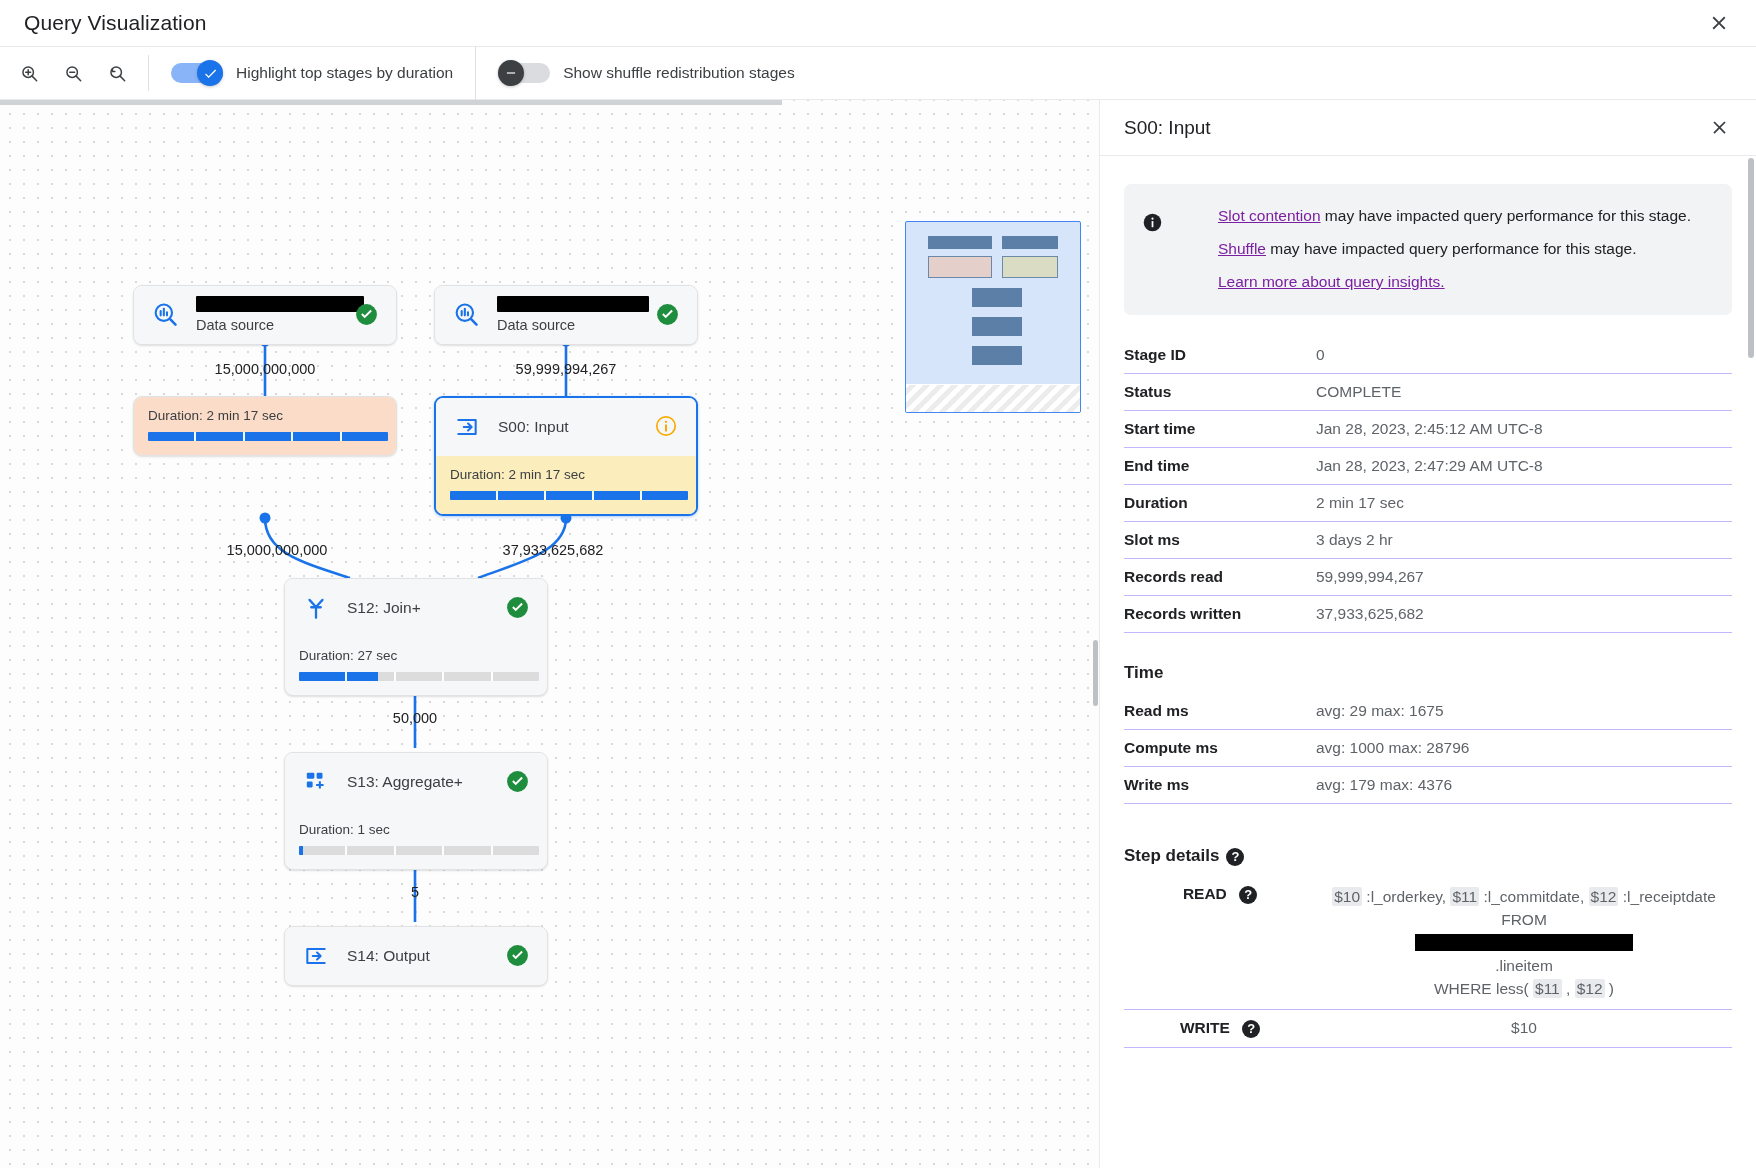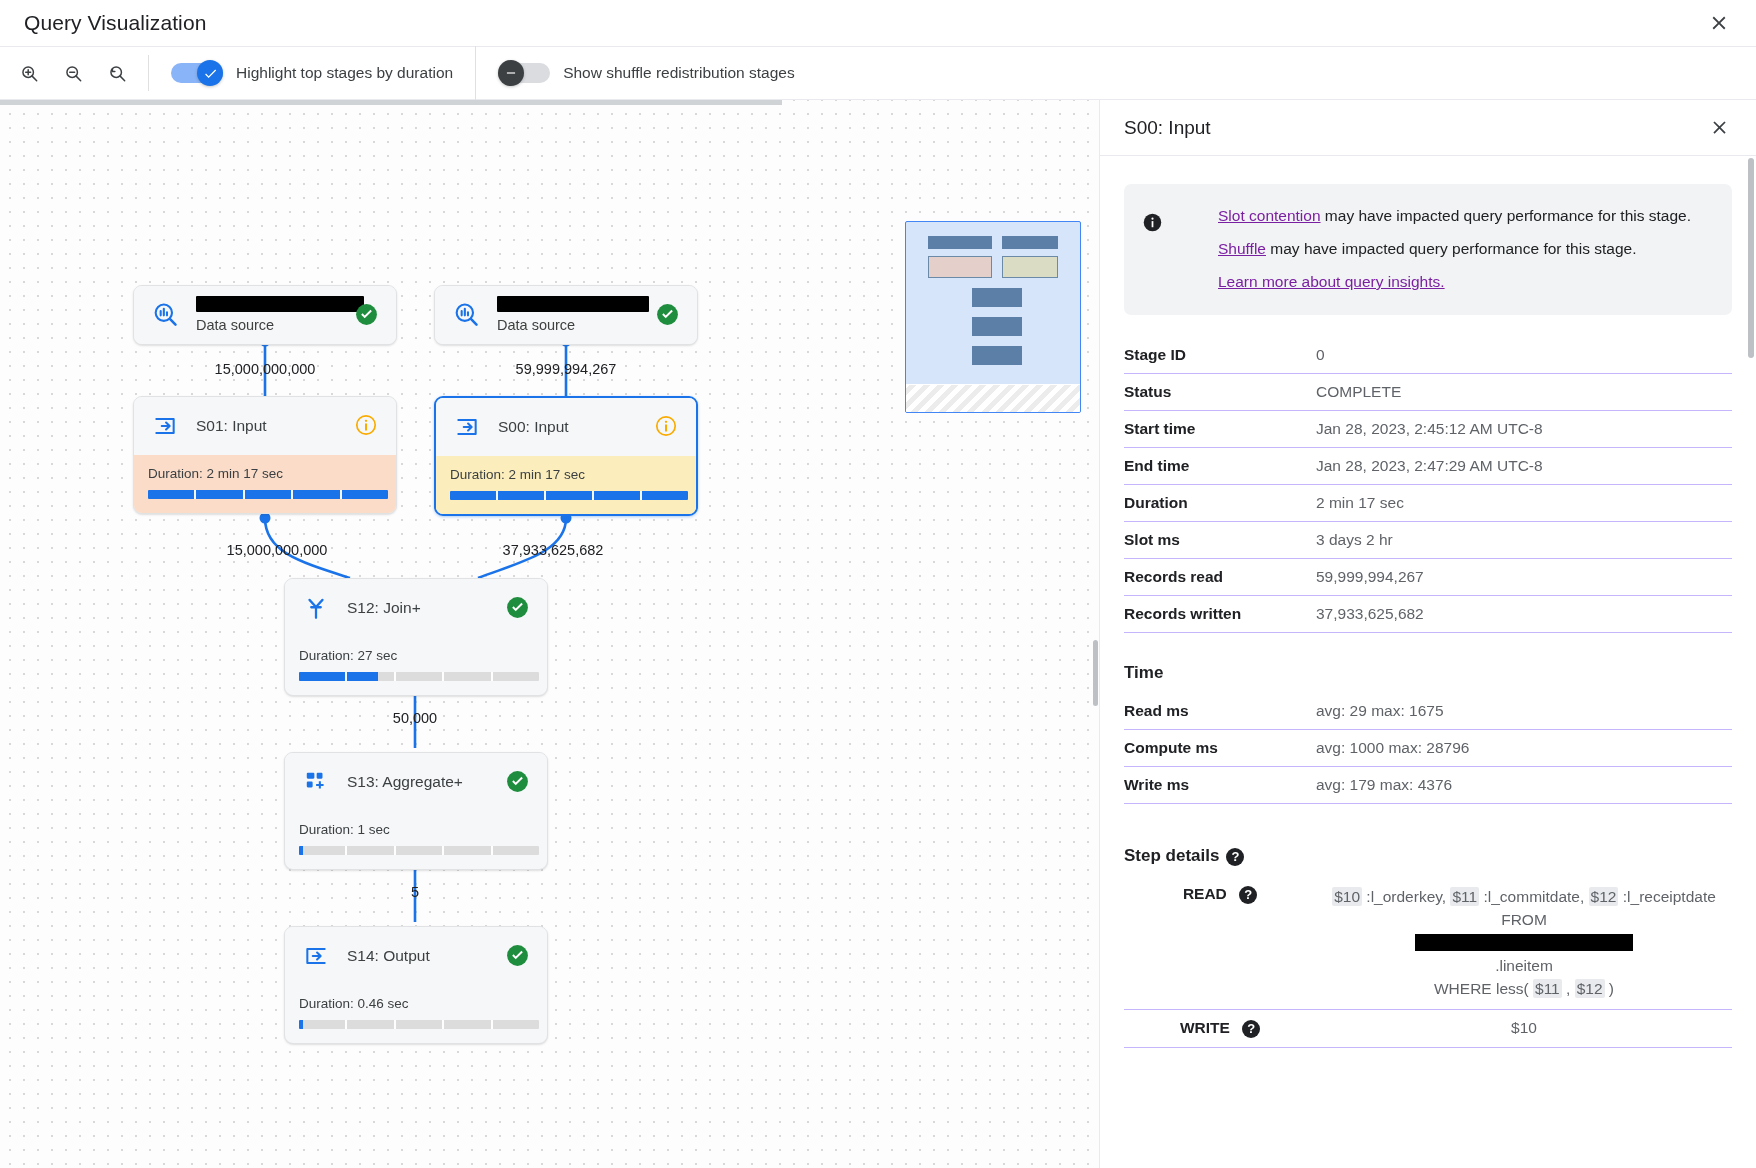--- a/index.html
+++ b/index.html
@@ -322,40 +322,20 @@
           <span class="node-status">
             <svg width="25" height="25" viewBox="0 0 24 24">
               <circle cx="12" cy="12" r="10" fill="#1e8e3e"></circle>
               <path fill="#fff" d="M10.3 15.6 6.9 12.2l1.3-1.3 2.1 2.1 5.5-5.5 1.3 1.3z"></path>
             </svg>
           </span>
         </div>
       </div>
 
       <div class="node" style="left:133px; top:296px; width:264px;">
-        <div class="node-head">
-          <span class="node-ico">
-            <svg width="26" height="26" viewBox="0 0 24 24">
-              <g fill="none" stroke="#1a73e8" stroke-width="1.9" stroke-linecap="round" stroke-linejoin="round">
-                <path d="M4 5.5h16v13H4"></path>
-                  <path d="M9 12h7M13 8.8 16.3 12 13 15.2"></path>
-              </g>
-            </svg>
-          </span>
-          <span class="node-titles">
-            <span class="node-title">S01: Input</span>
-          </span>
-          <span class="node-status">
-            <svg width="24" height="24" viewBox="0 0 24 24">
-              <circle cx="12" cy="12" r="9.2" fill="none" stroke="#f9ab00" stroke-width="1.7"></circle>
-              <circle cx="12" cy="7.8" r="1.15" fill="#f9ab00"></circle>
-              <path d="M11 10.6h2v7h-2z" fill="#f9ab00"></path>
-            </svg>
-          </span>
-        </div>
         <div class="node-body warm">
           <div class="dur-text">Duration: 2 min 17 sec</div>
           <div class="bar warmbar">
             <div class="fill" style="width:100%"></div>
             <div class="ticks">
                 <i></i>
                 <i></i>
                 <i></i>
                 <i></i>
                 <i></i>
@@ -485,33 +465,20 @@
           </span>
           <span class="node-titles">
             <span class="node-title">S14: Output</span>
           </span>
           <span class="node-status">
             <svg width="25" height="25" viewBox="0 0 24 24">
               <circle cx="12" cy="12" r="10" fill="#1e8e3e"></circle>
               <path fill="#fff" d="M10.3 15.6 6.9 12.2l1.3-1.3 2.1 2.1 5.5-5.5 1.3 1.3z"></path>
             </svg>
           </span>
-        </div>
-        <div class="node-body">
-          <div class="dur-text">Duration: 0.46 sec</div>
-          <div class="bar">
-            <div class="fill" style="width:1.5%"></div>
-            <div class="ticks">
-                <i></i>
-                <i></i>
-                <i></i>
-                <i></i>
-                <i></i>
-              </div>
-          </div>
         </div>
       </div>
 
       <div class="minimap">
         <div class="mm-box" style="left:22px; top:14px; width:64px; height:13px;"></div>
         <div class="mm-box" style="left:96px; top:14px; width:56px; height:13px;"></div>
         <div class="mm-box pink" style="left:22px; top:34px; width:64px; height:22px;"></div>
         <div class="mm-box khaki" style="left:96px; top:34px; width:56px; height:22px;"></div>
         <div class="mm-box" style="left:66px; top:66px; width:50px; height:19px;"></div>
         <div class="mm-box" style="left:66px; top:95px; width:50px; height:19px;"></div>

